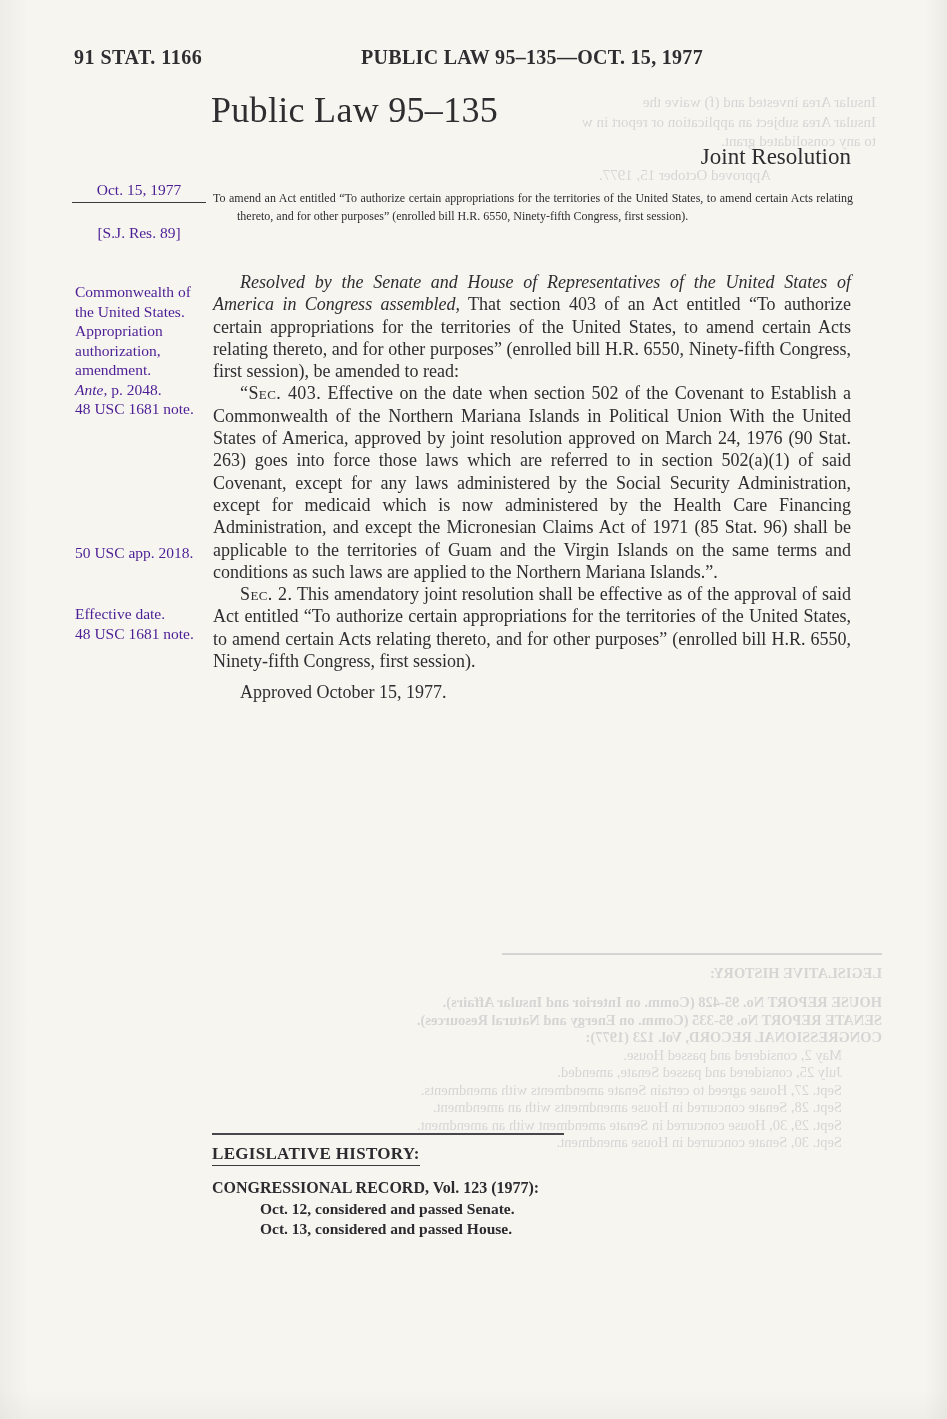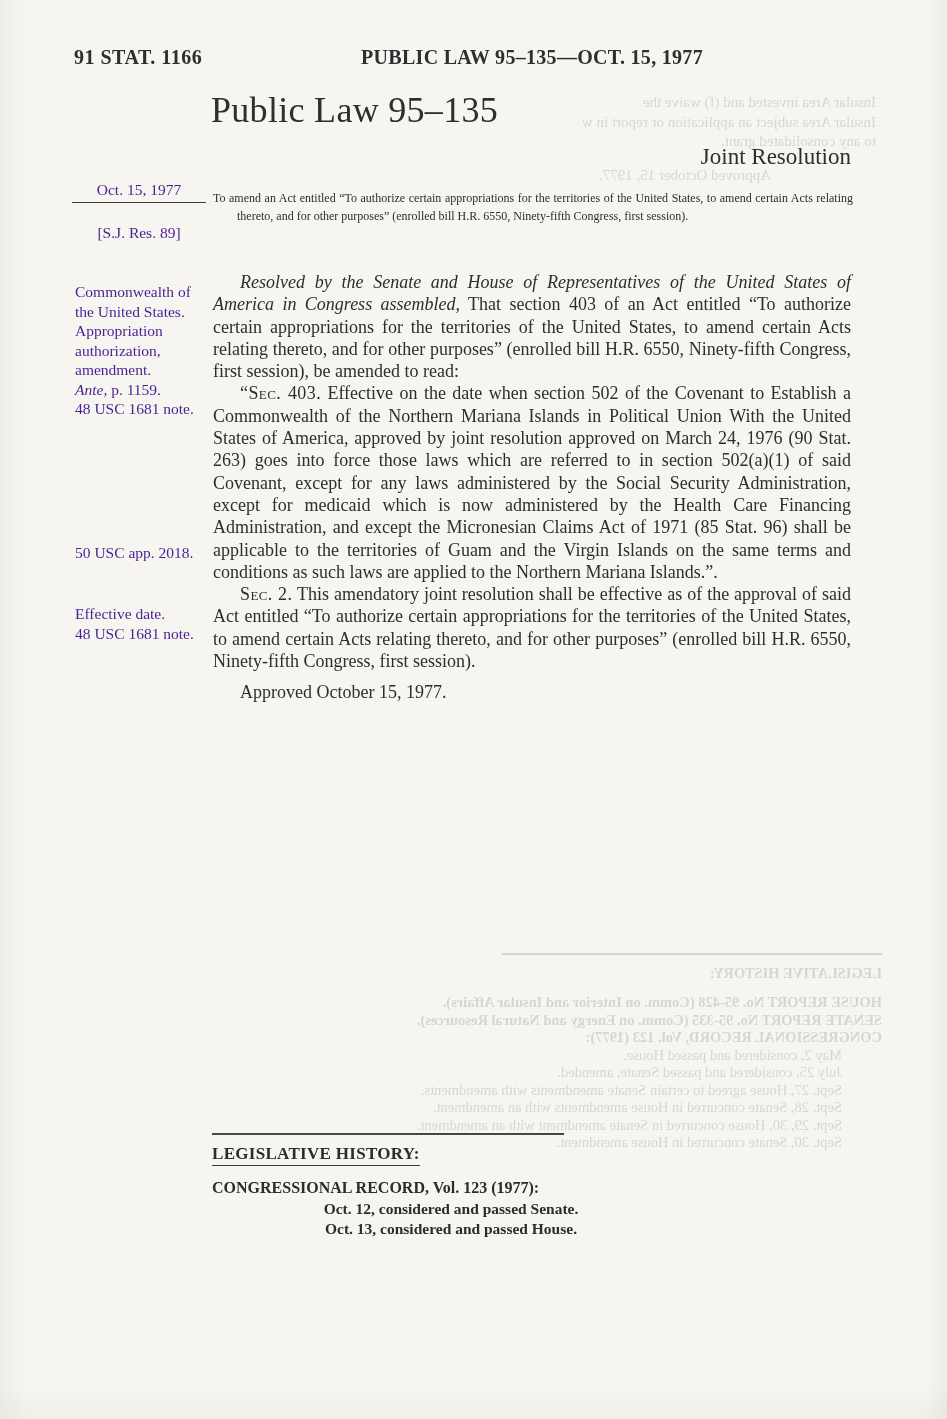--- a/index.html
+++ b/index.html
@@ -44,21 +44,21 @@
   
   .body-col{left:213px;top:261px;width:638px;font-size:18px;line-height:22.3px;text-align:justify;margin-top:10px;}
   .body-col p{margin:0;text-indent:27px;}
   .body-col p.approved{margin-top:9px;}
   .smallcaps{font-variant:small-caps;letter-spacing:0.4px;}
   
   .leghist{left:212px;top:1133px;width:430px;color:#2c2b2f;}
   .leghist-rule{width:352px;height:2px;background:#47464a;margin-bottom:9px;}
   .leghist-heading{display:inline-block;font-size:17px;font-weight:700;letter-spacing:0.3px;border-bottom:1.7px solid #3a393d;padding-bottom:1px;}
   .record-line{font-size:16px;font-weight:700;margin-top:13px;}
-  .record-entries{margin:2px 0 0 48px;font-size:15.5px;font-weight:700;line-height:19.5px;text-align:center;}
+  .record-entries{margin:2px 0 0 48px;font-size:15.5px;font-weight:700;line-height:19.5px;}
   
   .ghost{
     transform:scaleX(-1);
     color:#8d8d96;
     opacity:0.30;
     filter:blur(0.6px);
     pointer-events:none;
   }
   .ghost-top{left:452px;top:93px;width:424px;font-size:15px;line-height:19.5px;}
   .ghost-top .g-approved{margin-top:14px;padding-left:105px;}
@@ -102,21 +102,21 @@
 <div class="abs joint-res">Joint Resolution</div>
 
 <div class="abs margin-col m-date">
   <span class="date-line">Oct. 15, 1977</span>
   <span class="sj-res">[S.J. Res. 89]</span>
 </div>
 
 <div class="abs margin-col m-note1">
   <span>Commonwealth of the United States. Appropriation authorization, amendment.</span>
   <br>
-  <span class="ital">Ante,</span><span> p. 1159.</span>
+  <span class="ital">Ante,</span><span> p. 2048.</span>
   <br>
   <span>48 USC 1681 note.</span>
 </div>
 
 <div class="abs margin-col m-note2">
   <span>50 USC app. 2018.</span>
 </div>
 
 <div class="abs margin-col m-note3">
   <span>Effective date.</span>

